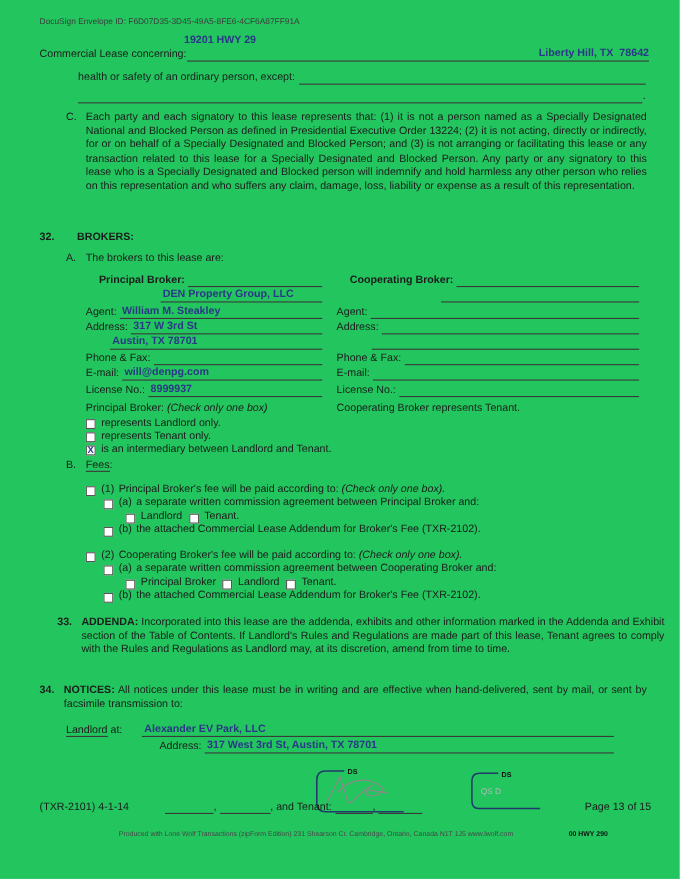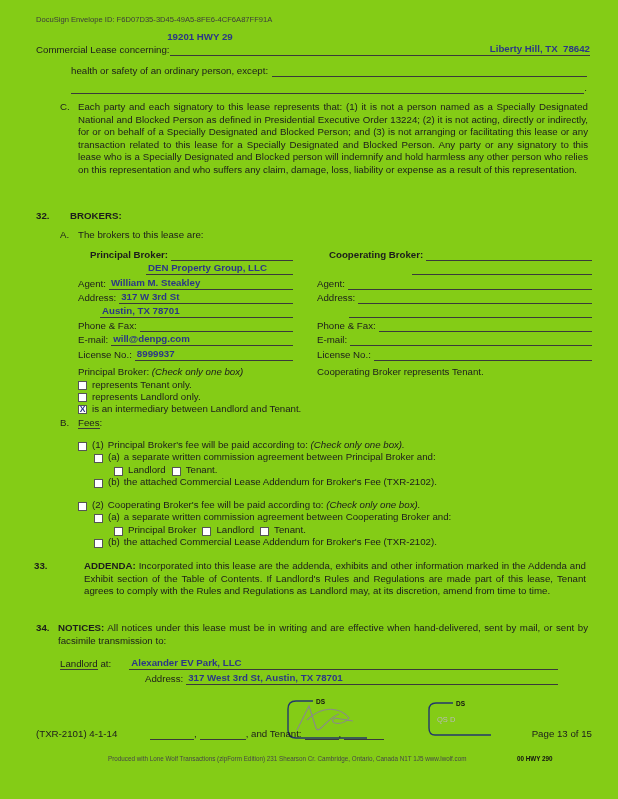--- a/index.html
+++ b/index.html
@@ -1,19 +1,19 @@
 <!DOCTYPE html>
 <html><head>
 <meta charset="utf-8">
 <style>
   * { margin:0; padding:0; box-sizing:border-box; }
   html,body { background:#e9e9e9; }
   .page {
     position:relative; width:618px; height:799px; margin:0 auto;
-    background:#84cc16; overflow:hidden;
+    background:#22c55e; overflow:hidden;
     font-family:"Liberation Sans","DejaVu Sans",sans-serif;
     font-size:9.7px; color:#1c1c1c; line-height:12px;
   }
   .abs { position:absolute; }
   .row { display:flex; align-items:flex-end; }
   .flex1 { flex:1; }
   .u { border-bottom:1px solid #3a3a3a; }
   .blue { color:#2b3688; font-weight:bold; }
   .bold { font-weight:bold;margin-left:12px; }
   .it { font-style:italic; }
@@ -24,21 +24,21 @@
     display:inline-flex; width:9px; height:9px; border:1px solid #555;
     margin-right:5px; flex:none; align-items:center; justify-content:center;
     background:#fff;
   }
   .cb i { font-style:normal; font-weight:bold; color:#2b3688; font-size:8.5px; line-height:9px; }
   .opt { display:flex; align-items:center; height:12.2px; }
   .brow { display:flex; align-items:flex-end; height:14.2px; }
   .brow .lab { margin-right:3px; white-space:nowrap; }
   .bval { flex:1; border-bottom:1px solid #3a3a3a; color:#2b3688; font-weight:bold; padding-left:2px; white-space:nowrap; }
   .bval.empty { color:transparent; }
-  .grid2 { display:grid; grid-template-columns:215px 275px; column-gap:24px; }
+  .grid2 { display:grid; grid-template-columns:215px 275px; column-gap:13px; }
   .sect { display:flex; }
   .sect .num { width:22px; flex:none; font-weight:bold; }
   .sect .ltr { width:18px; flex:none; }
   .feerow { display:flex; align-items:flex-end; height:12.6px; }
   .sp { flex:none; display:inline-block; }
   .footer-small { font-size:6.3px; color:#474747; }
   .ds-tab { font-size:6.5px; font-weight:bold; fill:#111; }
 </style>
 </head>
 <body>
@@ -153,27 +153,27 @@
   <div class="abs grid2" style="left:78px; top:366px;">
     <div>
       <div style="height:13px;">
         <span>Principal Broker:</span>
         <span class="it">(Check only one box)</span>
       </div>
       <div class="opt">
         <span class="cb">
             <i></i>
           </span>
-        <span>represents Tenant only.</span>
+        <span>represents Landlord only.</span>
       </div>
       <div class="opt">
         <span class="cb">
             <i></i>
           </span>
-        <span>represents Landlord only.</span>
+        <span>represents Tenant only.</span>
       </div>
       <div class="opt" style="white-space:nowrap;">
         <span class="cb">
             <i>X</i>
           </span>
         <span>is an intermediary between Landlord and Tenant.</span>
       </div>
     </div>
     <div>Cooperating Broker represents Tenant.</div>
   </div>
@@ -234,21 +234,21 @@
       <span>Tenant.</span>
     </div>
     <div class="feerow">
       <span class="sp" style="width:16px;"></span>
       <span class="cb"></span>
       <span style="margin-right:4px;">(b)</span>
       <span>the attached Commercial Lease Addendum for Broker's Fee (TXR-2102).</span>
     </div>
   </div>
 
-  <div class="abs sect" style="left:34px; top:560px; width:552px; line-height:12.6px;gap:28px;">
+  <div class="abs sect" style="left:52px; top:560px; width:552px; line-height:12.6px;">
     <span class="num">33.</span>
     <span class="just flex1"><b>ADDENDA:</b><span> Incorporated into this lease are the addenda, exhibits and other information marked in the Addenda and Exhibit section of the Table of Contents. If Landlord's Rules and Regulations are made part of this lease, Tenant agrees to comply with the Rules and Regulations as Landlord may, at its discretion, amend from time to time.</span></span>
   </div>
 
   <div class="abs sect" style="left:36px; top:622px; width:552px; line-height:12.6px;">
     <span class="num">34.</span>
     <span class="just flex1"><b>NOTICES:</b><span> All notices under this lease must be in writing and are effective when hand-delivered, sent by mail, or sent by facsimile transmission to:</span></span>
   </div>
 
   <div class="abs row" style="left:60px; top:657px; width:498px;">

